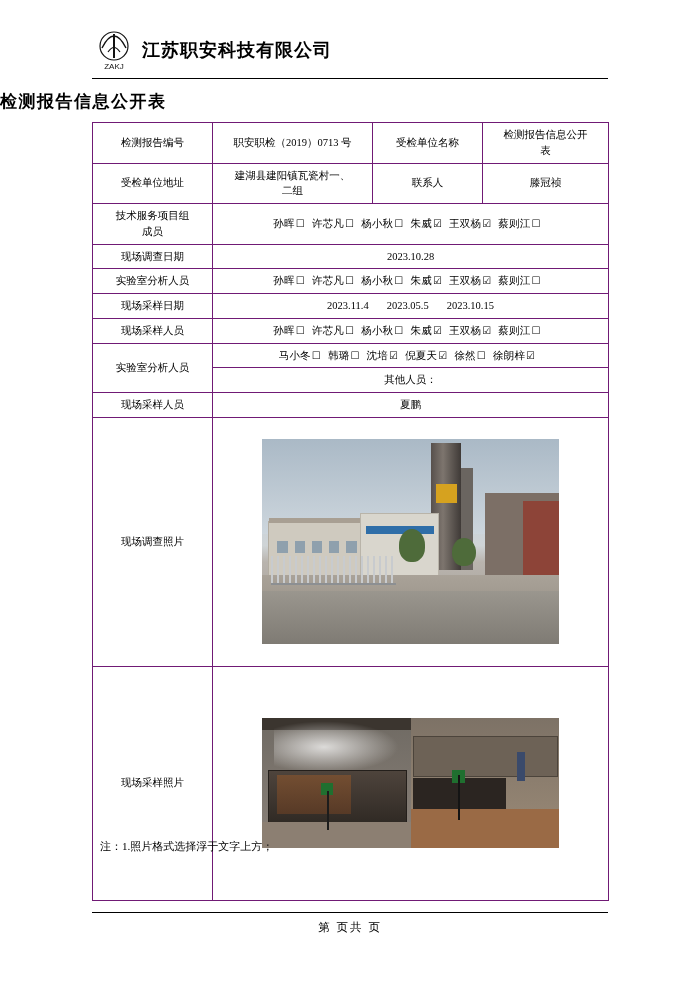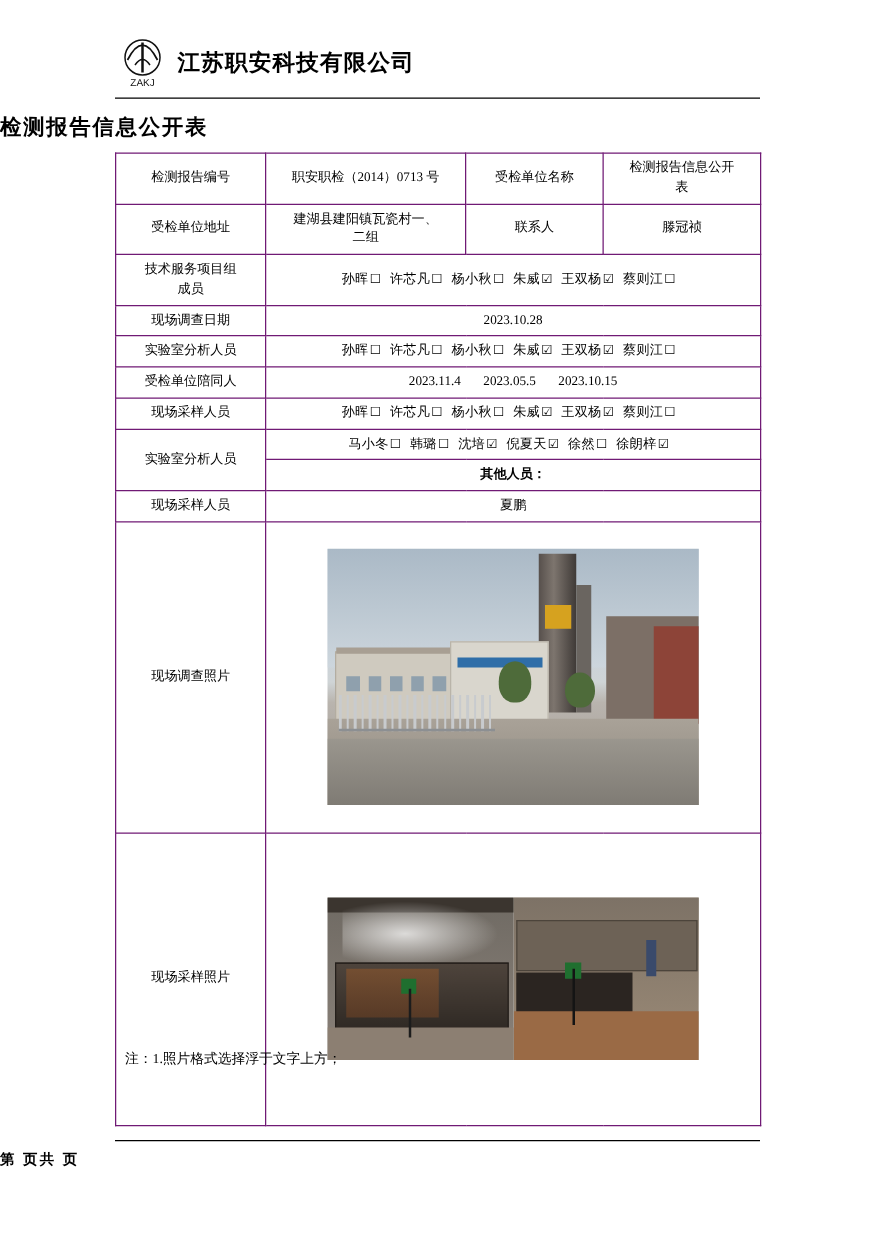--- a/index.html
+++ b/index.html
@@ -134,29 +134,27 @@
     left: 92px;
     right: 92px;
     top: 912px;
     border-bottom: 1.2px solid #000;
   }
   .footer-text {
     position: absolute;
     top: 920px;
     left: 0;
     width: 100%;
-    text-align: left;
+    text-align: center;
     font-size: 11.5px;
     letter-spacing: 2px;
-    font-weight: bold;
   }
   .other-row {
     text-align: left;
     padding-left: 8px;
-    font-weight: bold;
   }
   
   .ph1 {
     position: relative;
     width: 297px;
     height: 205px;
     background: linear-gradient(#b9c5cf 0%, #c9d2da 38%, #cfd4d6 52%, #b9b4ae 60%, #9d968d 100%);
     overflow: hidden;
   }
   .ph1 .sky { position:absolute; left:0; top:0; width:100%; height:46%; background:linear-gradient(#aab9c6,#cdd6dd);}
@@ -220,21 +218,21 @@
   <table class="main">
     <colgroup>
       <col style="width:120px">
       <col style="width:160px">
       <col style="width:110px">
       <col style="width:126px">
     </colgroup>
     <tbody>
       <tr>
         <td class="lbl">检测报告编号</td>
-        <td>职安职检（2014）0713 号</td>
+        <td>职安职检（2019）0713 号</td>
         <td>受检单位名称</td>
         <td>检测报告信息公开表</td>
       </tr>
       <tr>
         <td class="lbl">受检单位地址</td>
         <td>建湖县建阳镇瓦瓷村一、二组</td>
         <td>联系人</td>
         <td>滕冠祯</td>
       </tr>
       <tr>
@@ -243,21 +241,21 @@
       </tr>
       <tr>
         <td class="lbl">现场调查日期</td>
         <td colspan="3">2023.10.28</td>
       </tr>
       <tr>
         <td class="lbl">实验室分析人员</td>
         <td colspan="3" class="persons"><span class="nm">孙晖</span><span class="bx">☐</span><span class="nm">许芯凡</span><span class="bx">☐</span><span class="nm">杨小秋</span><span class="bx">☐</span><span class="nm">朱威</span><span class="bx">☑</span><span class="nm">王双杨</span><span class="bx">☑</span><span class="nm">蔡则江</span><span class="bx">☐</span></td>
       </tr>
       <tr>
-        <td class="lbl">受检单位陪同人</td>
+        <td class="lbl">现场采样日期</td>
         <td colspan="3" class="dates"><span>2023.11.4</span><span>2023.05.5</span><span>2023.10.15</span></td>
       </tr>
       <tr>
         <td class="lbl">现场采样人员</td>
         <td colspan="3" class="persons"><span class="nm">孙晖</span><span class="bx">☐</span><span class="nm">许芯凡</span><span class="bx">☐</span><span class="nm">杨小秋</span><span class="bx">☐</span><span class="nm">朱威</span><span class="bx">☑</span><span class="nm">王双杨</span><span class="bx">☑</span><span class="nm">蔡则江</span><span class="bx">☐</span></td>
       </tr>
       <tr>
         <td class="lbl" rowspan="2">实验室分析人员</td>
         <td colspan="3" class="persons"><span class="nm">马小冬</span><span class="bx">☐</span><span class="nm">韩璐</span><span class="bx">☐</span><span class="nm">沈培</span><span class="bx">☑</span><span class="nm">倪夏天</span><span class="bx">☑</span><span class="nm">徐然</span><span class="bx">☐</span><span class="nm">徐朗梓</span><span class="bx">☑</span></td>
       </tr>

